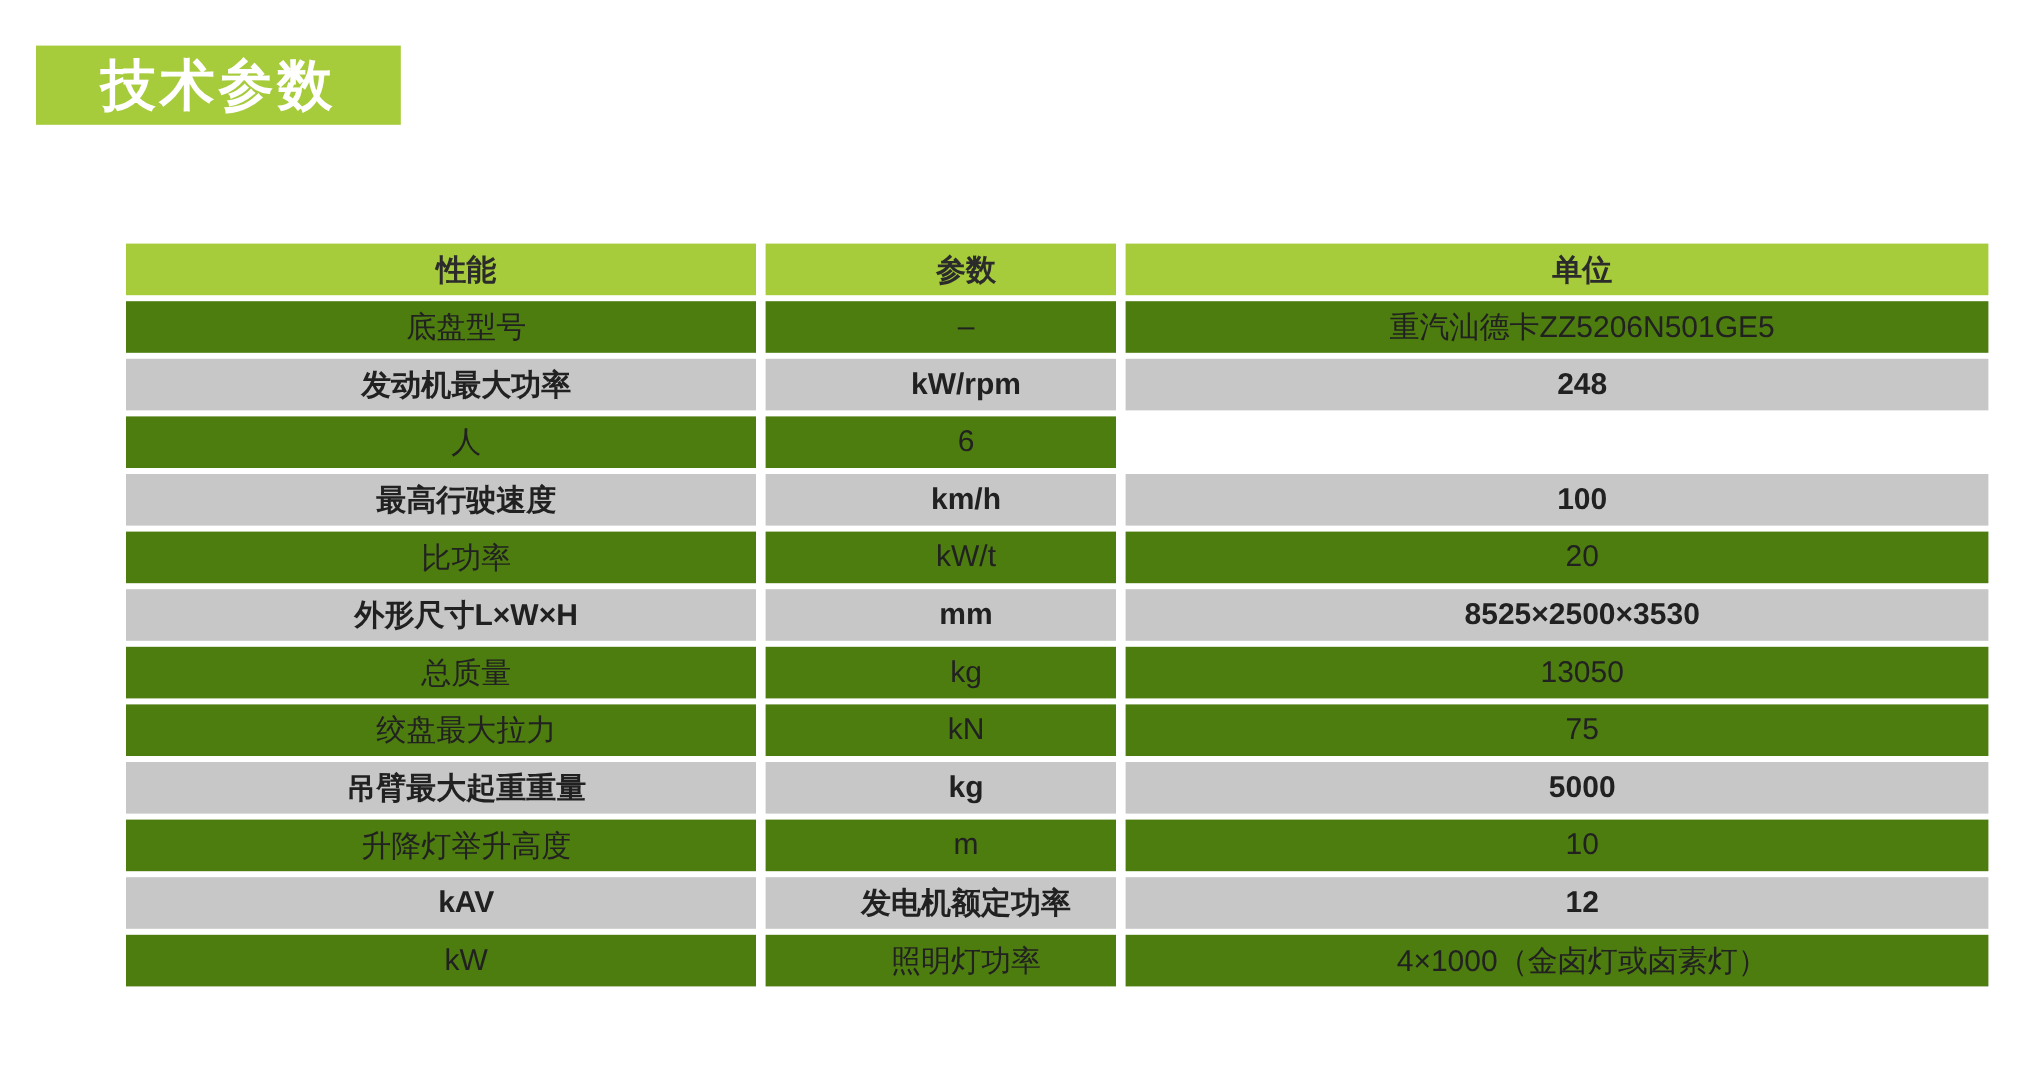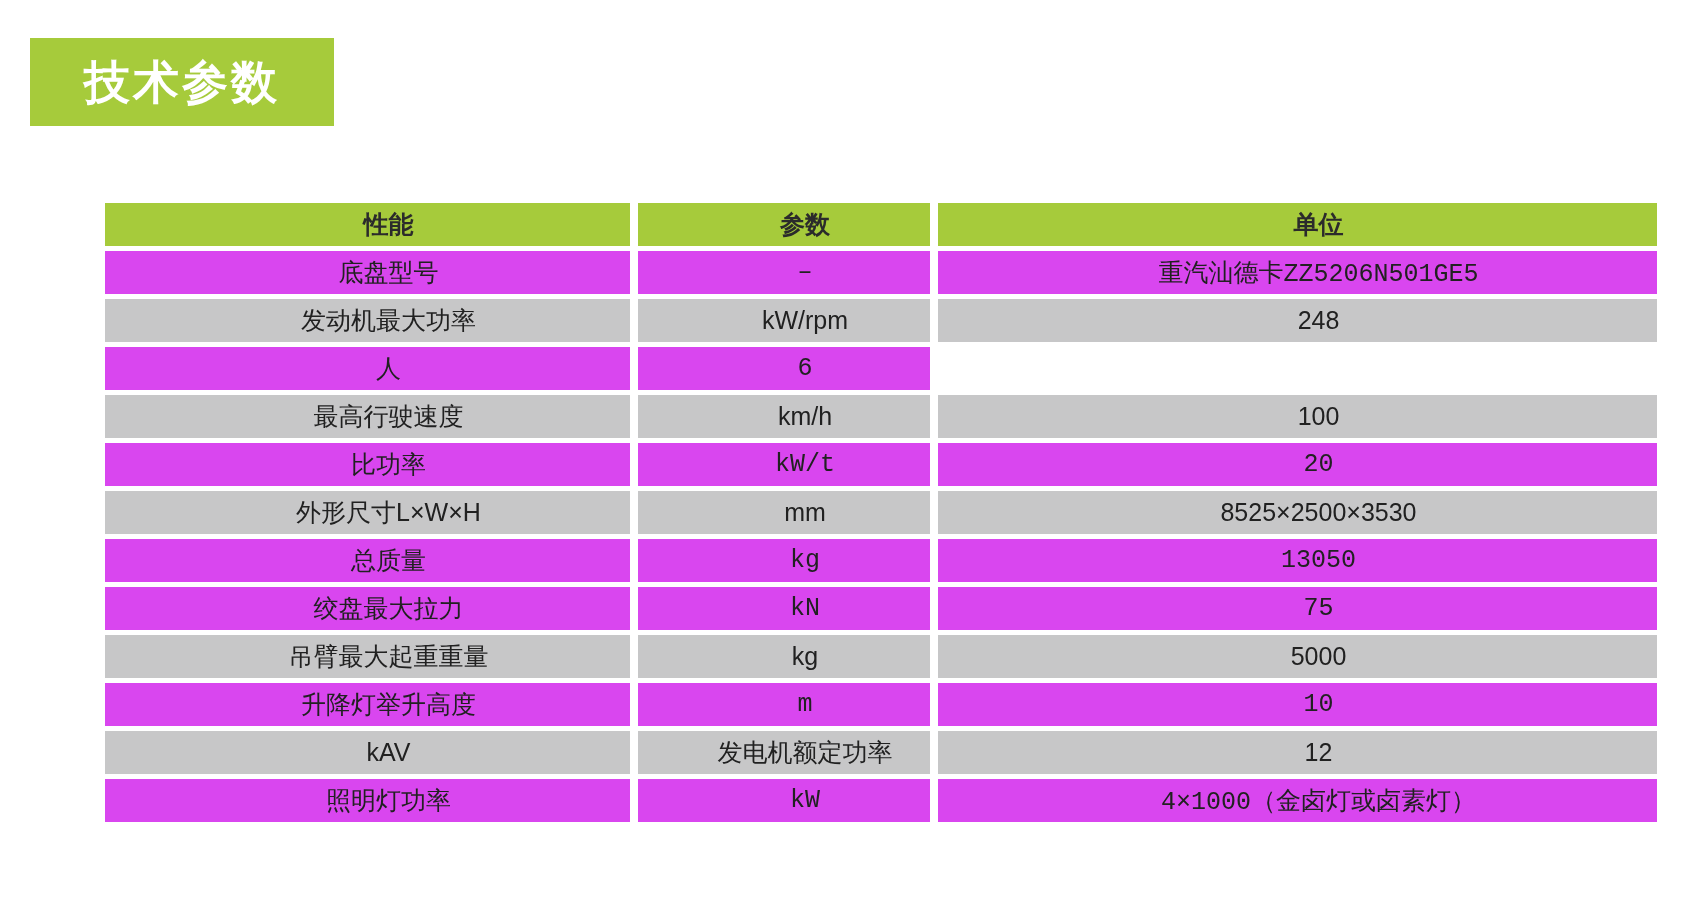--- a/index.html
+++ b/index.html
@@ -14,21 +14,21 @@
     overflow: hidden;
     font-family: "Liberation Sans", "DejaVu Sans", sans-serif;
   }
 
   
   .title-badge {
     position: absolute;
     left: 30px;
     top: 38px;
     width: 304px;
-    height: 88px;
+    height: 66px;
     background: #a6cb3b;
     display: flex;
     align-items: center;
     justify-content: center;
   }
   .title-badge span {
     color: #ffffff;
     font-size: 46px;
     font-weight: bold;
     letter-spacing: 3px;
@@ -58,22 +58,22 @@
     font-size: 25px;
     color: #212121;
     white-space: nowrap;
     padding-left: 42px;
   }
   .trow.head .cell {
     background: #a6cb3b;
     font-weight: bold;
     color: #2b2b2b;
   }
-  .trow.light .cell { background: #d946ef; font-family: Liberation Mono, monospace; }
-  .trow.dark  .cell { background: #c7c7c8; }
+  .trow.light .cell { background: #4d7c0f; }
+  .trow.dark  .cell { background: #c7c7c8; font-weight: bold; }
 </style>
 </head>
 <body>
 
 <div class="title-badge">
   <span>技术参数</span>
 </div>
 
 <div class="spec-table" id="spec-table">
   <div class="trow head">
@@ -129,17 +129,17 @@
       <div class="cell">升降灯举升高度</div>
       <div class="cell">m</div>
       <div class="cell">10</div>
     </div>
     <div class="trow dark">
       <div class="cell">kAV</div>
       <div class="cell">发电机额定功率</div>
       <div class="cell">12</div>
     </div>
     <div class="trow light">
+      <div class="cell">kW</div>
       <div class="cell">照明灯功率</div>
-      <div class="cell">kW</div>
       <div class="cell">4×1000（金卤灯或卤素灯）</div>
     </div>
   </div>
 
 </body></html>

